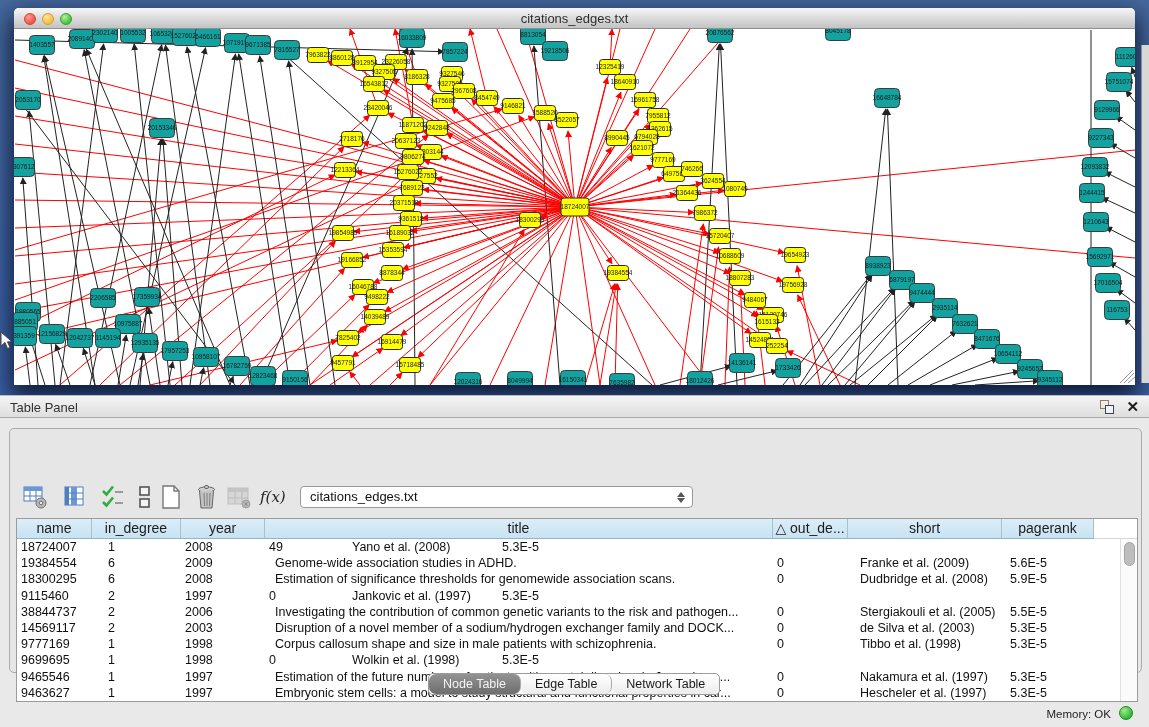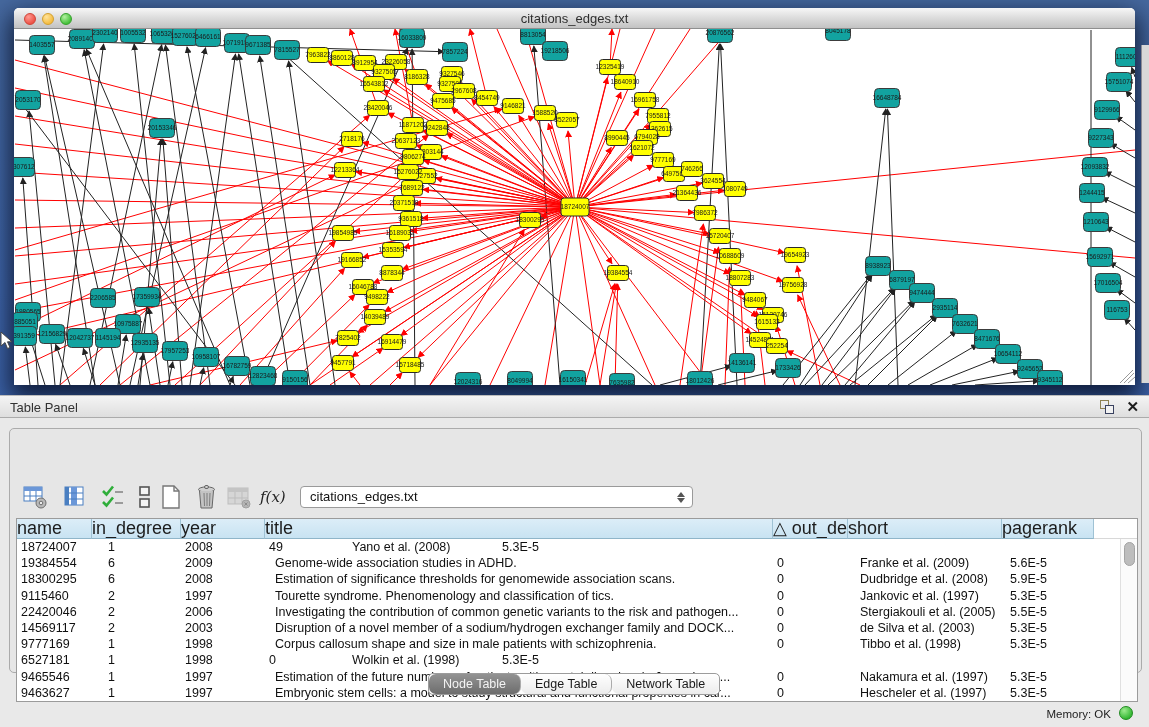--- a/index.html
+++ b/index.html
@@ -68,21 +68,21 @@
   .combo .arrows div { width:0; height:0; margin:1.5px 0; }
   .arr-up { border-left:4px solid transparent; border-right:4px solid transparent; border-bottom:5px solid #555; }
   .arr-dn { border-left:4px solid transparent; border-right:4px solid transparent; border-top:5px solid #555; }
   
   #tbl { position:absolute; left:6px; top:89px; width:1122px; height:184px;
          background:#fff; border:1px solid #9b9b9b; overflow:hidden; }
   .thead { position:absolute; left:0; top:0; height:20px; display:flex; }
   .th {
     height:20px; background:linear-gradient(180deg,#dcedf8,#c8e3f2);
     border-right:1px solid #9fc2d4; border-bottom:1px solid #8fb5c9;
-    font-size:18px; color:#1c1c1c; text-align:left; line-height:19px;
+    font-size:14px; color:#1c1c1c; text-align:center; line-height:19px;
     overflow:hidden; white-space:nowrap; flex:0 0 auto;
   }
   .tbody { position:absolute; left:0; top:20px; right:17px; bottom:0; }
   .trow { display:flex; height:16.2px; }
   .td { flex:0 0 auto; font-size:12.5px; color:#101010; line-height:16px;
         overflow:hidden; white-space:nowrap; }
   .td1 { padding-left:4px; } .td2 { padding-left:16px; } .td3 { padding-left:4px; }
   .td4 { padding-left:10px; } .td5 { padding-left:4px; } .td6 { padding-left:12px; } .td7 { padding-left:8px; }
   #vscroll { position:absolute; right:0; top:20px; bottom:0; width:17px;
              background:#fbfbfb; border-left:1px solid #e0e0e0; }
@@ -951,27 +951,26 @@
             <div class="td td3" style="width: 84px;">2008</div>
             <div class="td td4" style="width: 508px;">Estimation of significance thresholds for genomewide association scans.</div>
             <div class="td td5" style="width: 75px;">0</div>
             <div class="td td6" style="width: 154px;">Dudbridge et al. (2008)</div>
             <div class="td td7" style="width: 92px;">5.9E-5</div>
           </div>
           <div class="trow">
             <div class="td td1" style="width: 75px;">9115460</div>
             <div class="td td2" style="width: 89px;">2</div>
             <div class="td td3" style="width: 84px;">1997</div>
-            <div class="td td4" style="width: 508px;">Tourette syndrome. Phenomenology and classification of tics.</div>
             <div class="td td5" style="width: 75px;">0</div>
             <div class="td td6" style="width: 154px;">Jankovic et al. (1997)</div>
             <div class="td td7" style="width: 92px;">5.3E-5</div>
           </div>
           <div class="trow">
-            <div class="td td1" style="width: 75px;">22420046</div>
+            <div class="td td1" style="width: 75px;">38844737</div>
             <div class="td td2" style="width: 89px;">2</div>
             <div class="td td3" style="width: 84px;">2006</div>
             <div class="td td4" style="width: 508px;">Investigating the contribution of common genetic variants to the risk and pathogen...</div>
             <div class="td td5" style="width: 75px;">0</div>
             <div class="td td6" style="width: 154px;">Stergiakouli et al. (2005)</div>
             <div class="td td7" style="width: 92px;">5.5E-5</div>
           </div>
           <div class="trow">
             <div class="td td1" style="width: 75px;">14569117</div>
             <div class="td td2" style="width: 89px;">2</div>
@@ -984,21 +983,21 @@
           <div class="trow">
             <div class="td td1" style="width: 75px;">9777169</div>
             <div class="td td2" style="width: 89px;">1</div>
             <div class="td td3" style="width: 84px;">1998</div>
             <div class="td td4" style="width: 508px;">Corpus callosum shape and size in male patients with schizophrenia.</div>
             <div class="td td5" style="width: 75px;">0</div>
             <div class="td td6" style="width: 154px;">Tibbo et al. (1998)</div>
             <div class="td td7" style="width: 92px;">5.3E-5</div>
           </div>
           <div class="trow">
-            <div class="td td1" style="width: 75px;">6527181</div>
+            <div class="td td1" style="width: 75px;">9699695</div>
             <div class="td td2" style="width: 89px;">1</div>
             <div class="td td3" style="width: 84px;">1998</div>
             <div class="td td5" style="width: 75px;">0</div>
             <div class="td td6" style="width: 154px;">Wolkin et al. (1998)</div>
             <div class="td td7" style="width: 92px;">5.3E-5</div>
           </div>
           <div class="trow">
             <div class="td td1" style="width: 75px;">9465546</div>
             <div class="td td2" style="width: 89px;">1</div>
             <div class="td td3" style="width: 84px;">1997</div>

